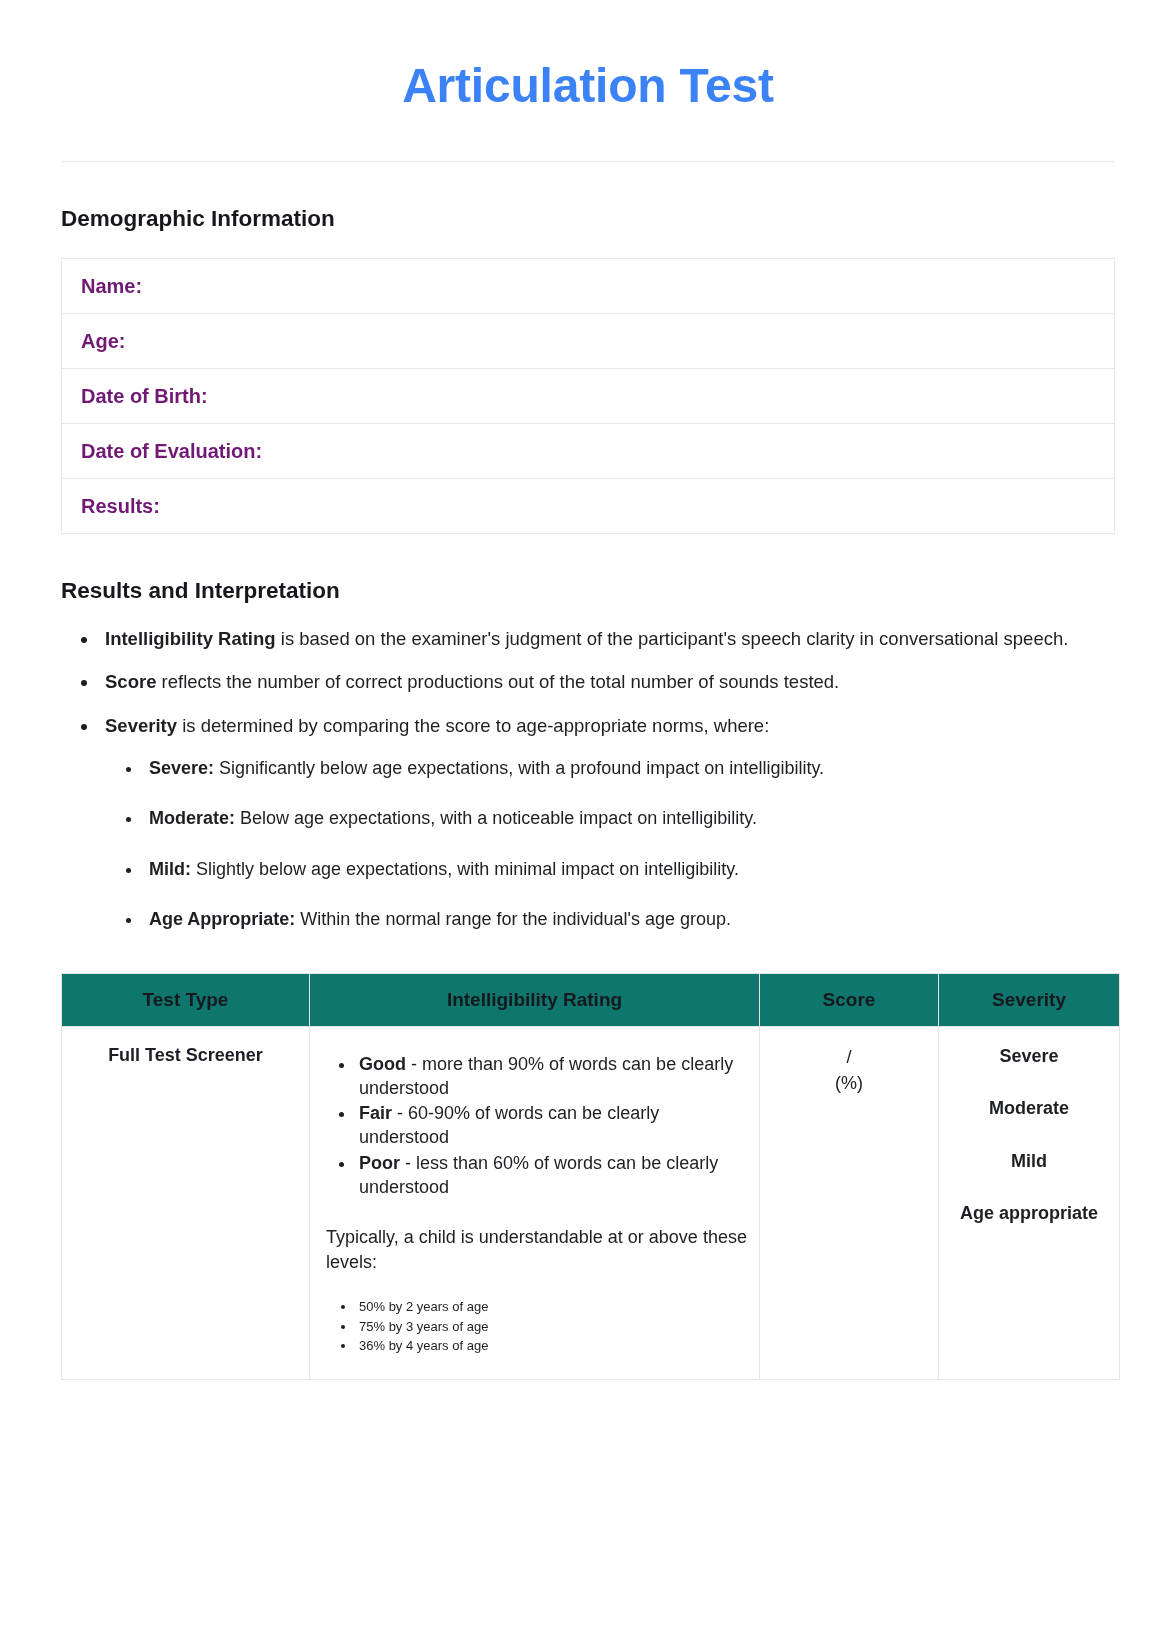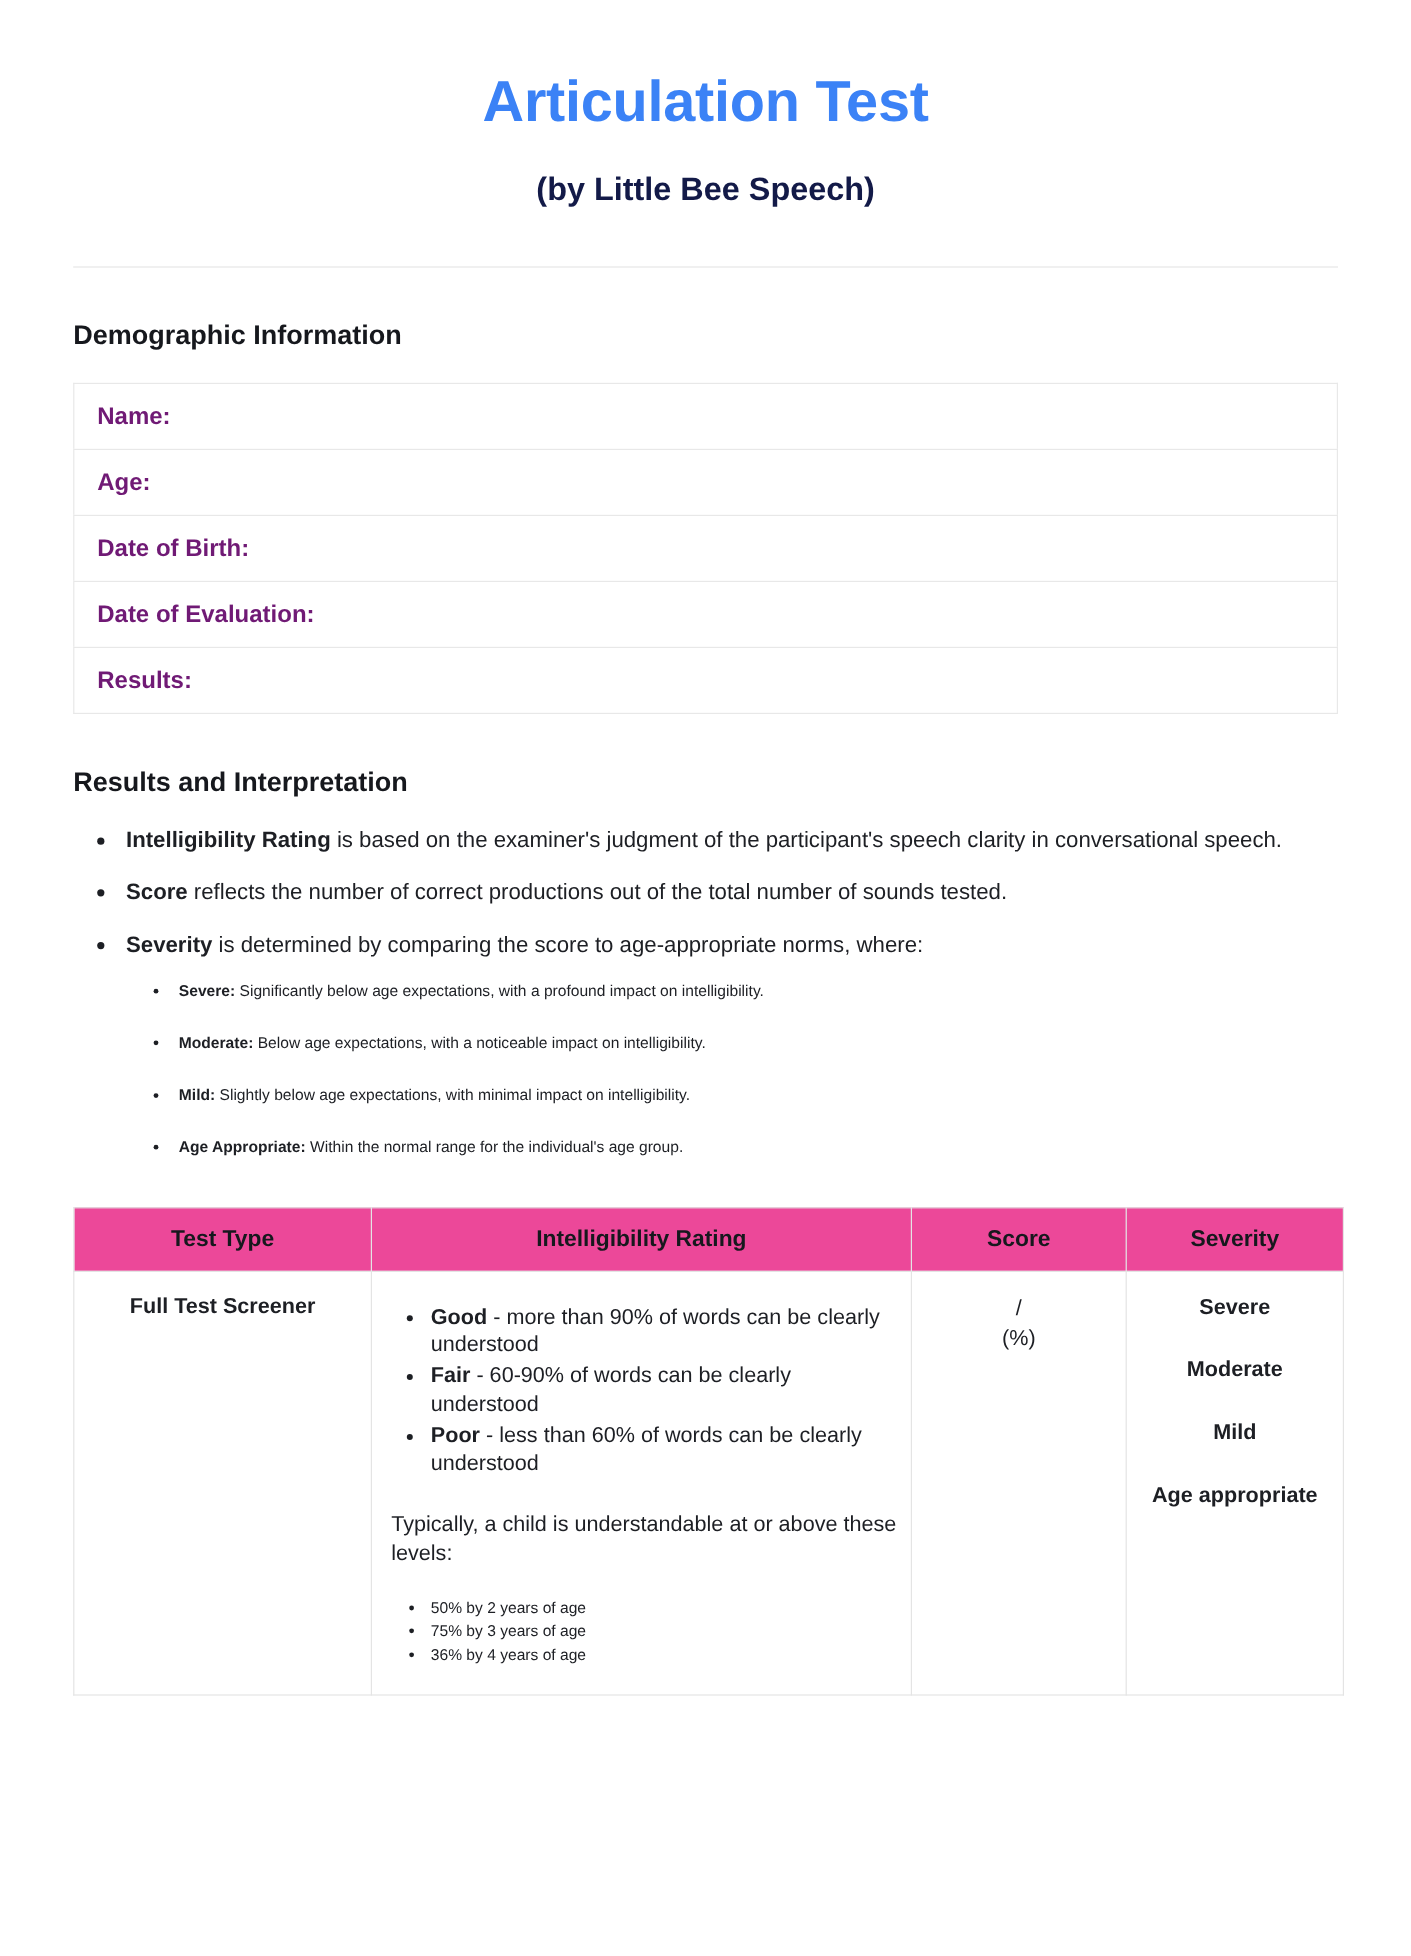--- a/index.html
+++ b/index.html
@@ -82,40 +82,40 @@
   }
   ul.interp > li:last-child {
     margin-bottom: 0;
   }
   ul.interp-sub {
     margin: 17px 0 0 0;
     padding-left: 38px;
     list-style-type: disc;
   }
   ul.interp-sub > li {
-    font-size: 13px;
+    font-size: 18px;
     line-height: 1.42;
     color: #1d1f24;
     margin-bottom: 25px;
     padding-left: 6px;
   }
   ul.interp-sub > li:last-child {
     margin-bottom: 0;
   }
   .b { font-weight: bold; }
   
   .results-table {
     width: 100%;
     border-collapse: collapse;
     margin-top: 40px;
     border: 1px solid #e4e4e4;
     table-layout: fixed;
   }
   .results-table th {
-    background: #ec4899;
+    background: #0f766e;
     border: 1px solid #e4e4e4;
     font-size: 19px;
     font-weight: bold;
     color: #16181d;
     padding: 15px 6px;
     text-align: center;
     vertical-align: middle;
   }
   .results-table td {
     border: 1px solid #e4e4e4;
@@ -180,21 +180,20 @@
   .cell-severity .sev-item:last-child {
     margin-bottom: 0;
   }
 </style>
 </head>
 <body>
 
 <div class="page">
 
   <h1 class="doc-title">Articulation Test</h1>
-  <h2 class="doc-subtitle">(by Little Bee Speech)</h2>
   <hr class="header-rule">
 
   <h3 class="section-heading">Demographic Information</h3>
 
   <table class="demo-table">
     <tbody>
       <tr>
         <td>Name:</td>
       </tr>
       <tr>

